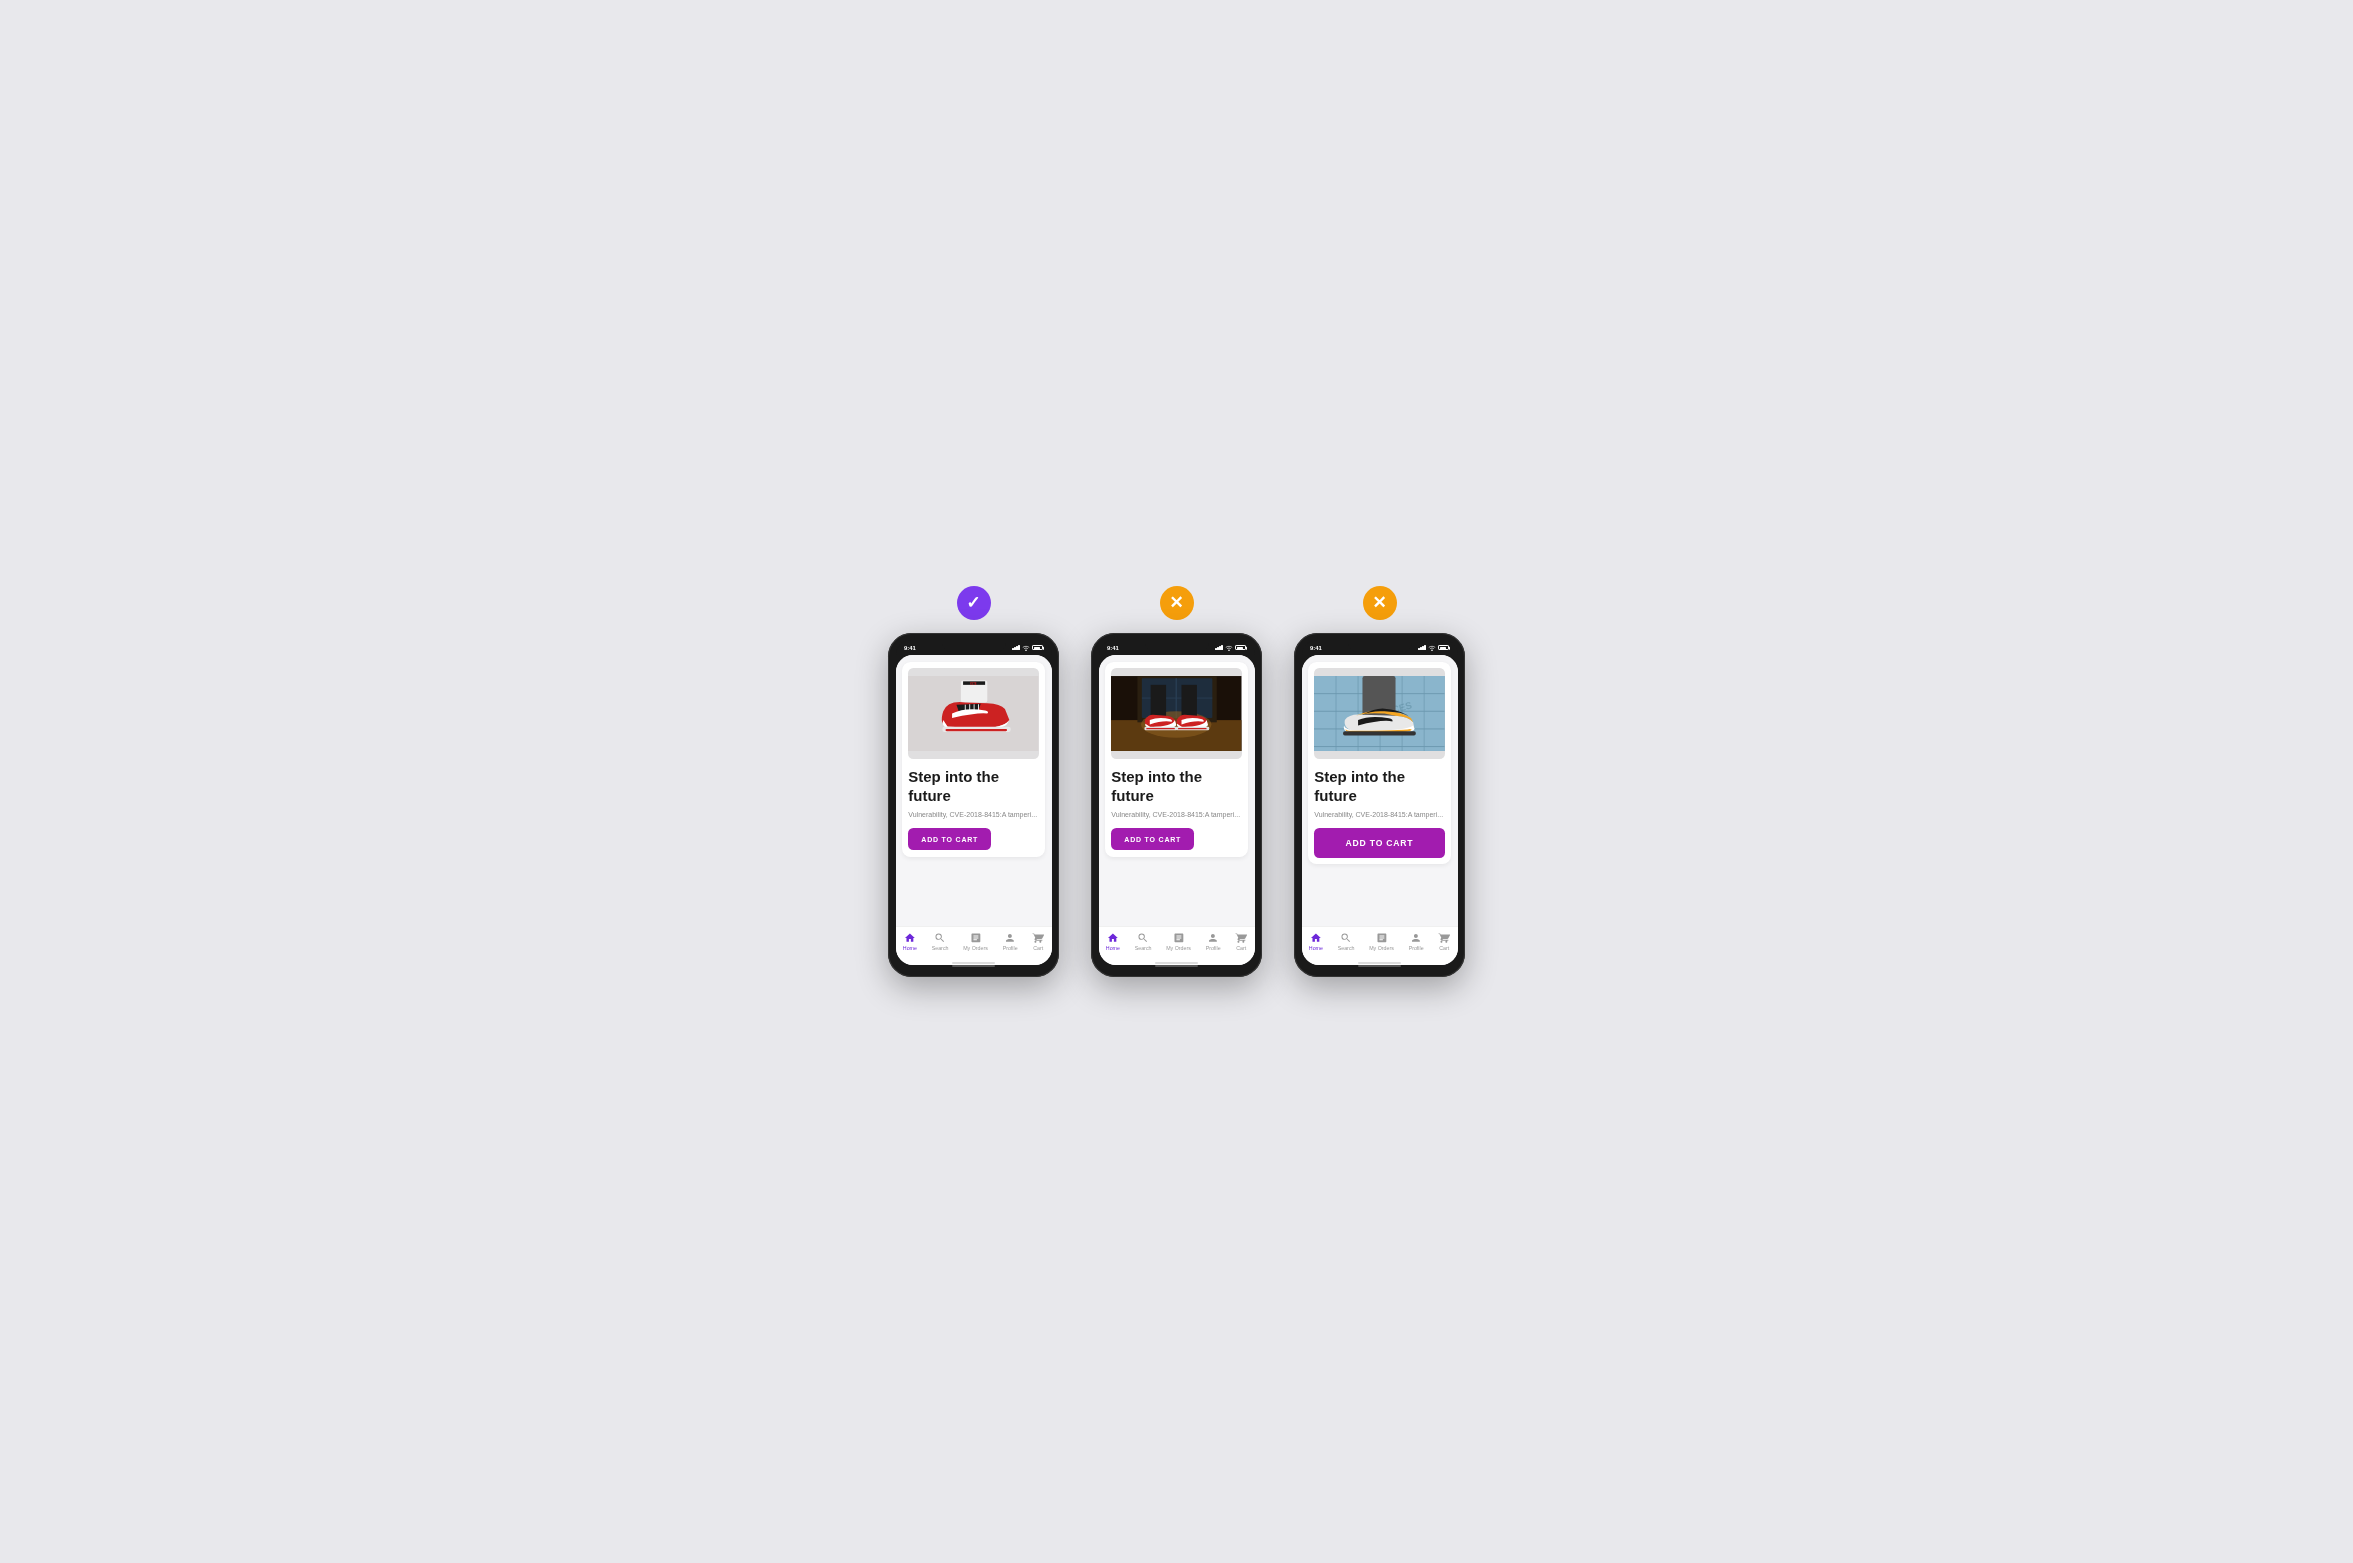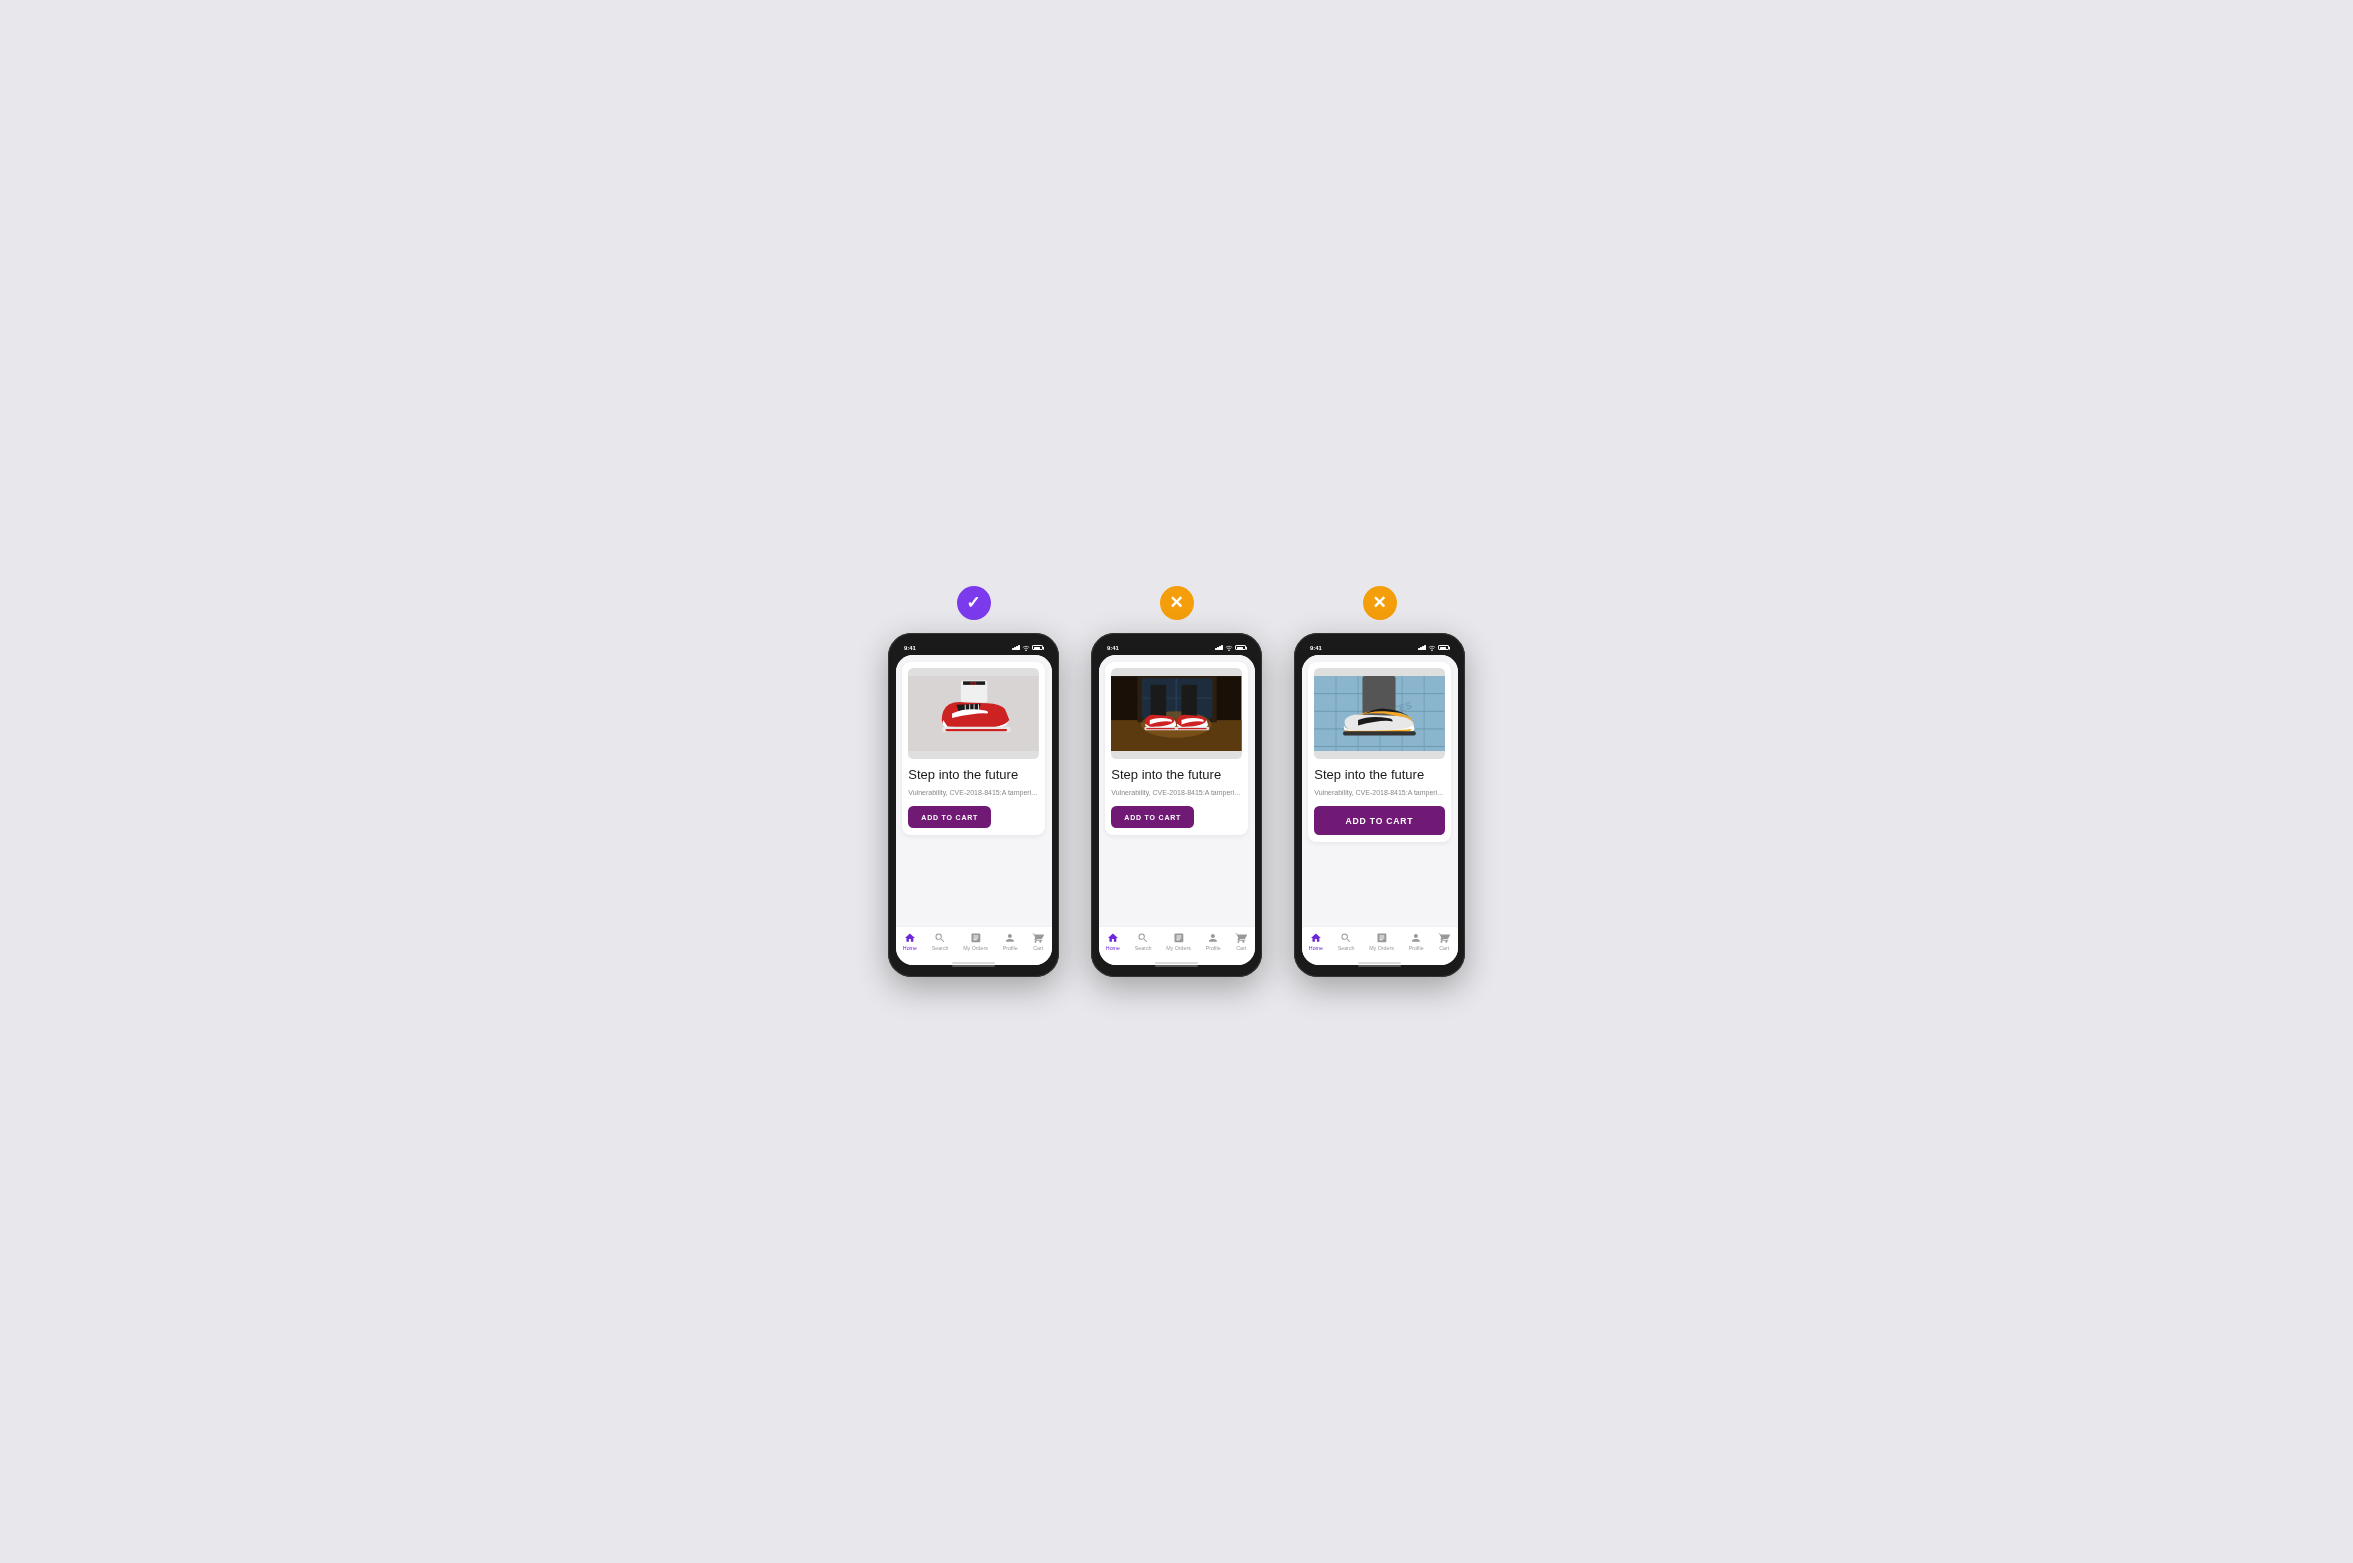--- a/index.html
+++ b/index.html
@@ -144,34 +144,34 @@
       border-radius: 5.3px;
       overflow: hidden;
       margin-bottom: 7.5px;
       background: #e0dfe0;
     }
     .shoe-canvas {
       width: 100%;
       height: 100%;
     }
     .product-title {
-      font-size: 13px;
-      font-weight: 400;
+      font-size: 15px;
+      font-weight: 700;
       color: #1a1a1a;
       line-height: 1.3;
       margin-bottom: 4.3px;
     }
     .product-desc {
       font-size: 7px;
       color: #888;
       line-height: 1.4;
       margin-bottom: 8.6px;
     }
     .add-to-cart-btn {
-      background: #701a75;
+      background: #a21caf;
       color: white;
       border: none;
       border-radius: 5.3px;
       padding: 7.5px 13px;
       font-size: 7px;
       font-weight: 700;
       letter-spacing: 0.8px;
       cursor: pointer;
       width: auto;
       display: inline-block;

